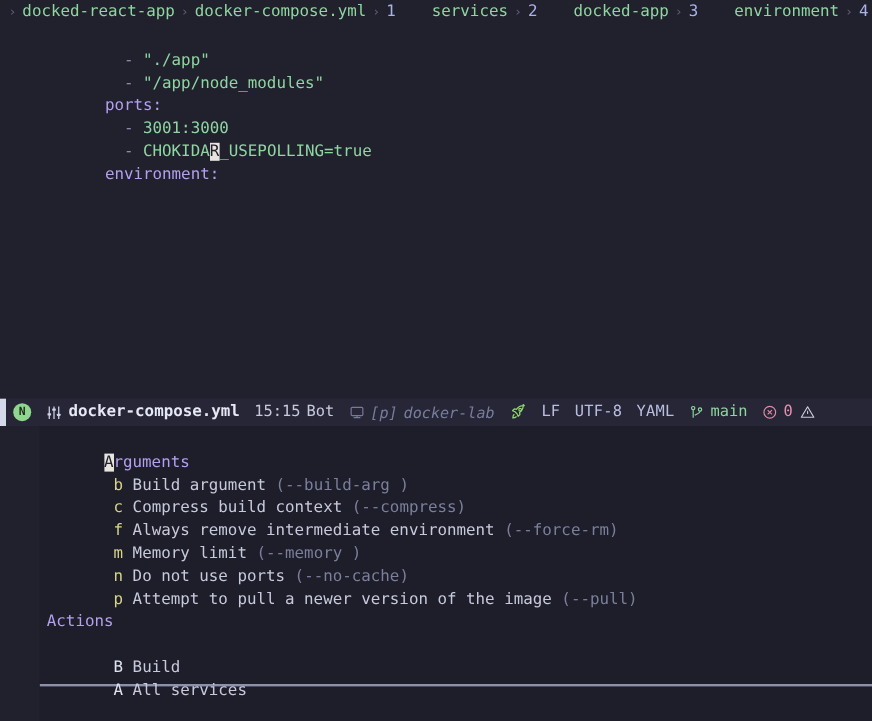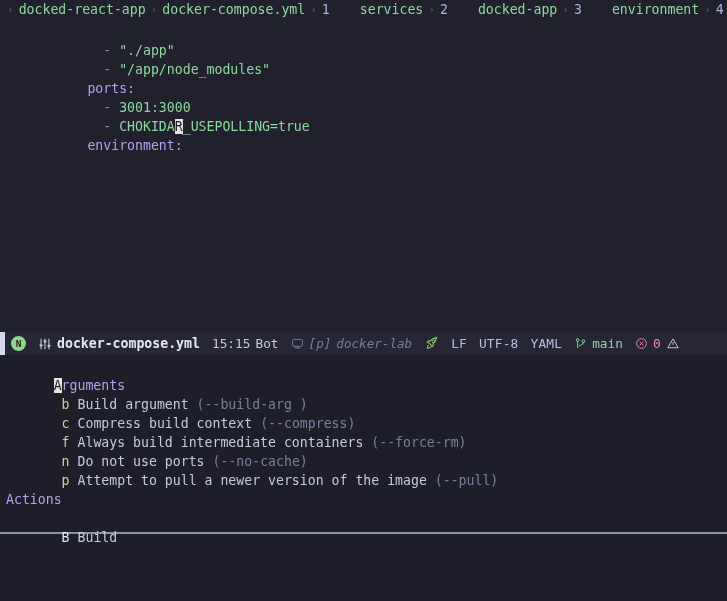--- a/index.html
+++ b/index.html
@@ -133,20 +133,21 @@
   .sb-branch { color: #8fd6a0; font-size: 12.8px; }
   .sb-zero { color: #e88fae; font-size: 12.8px; }
   .icon { display: inline-block; line-height: 0; vertical-align: middle; }
 
   
   .panel {
     flex: 1 1 auto;
     background: #1e1e2a;
     padding-top: 2px;
     overflow: hidden;
+    margin-left: 33px;
   }
   .panel-head {
     height: 19px;
     padding-left: 6px;
     color: #b4a0ef;
     font-size: 13.2px;
     white-space: pre;
   }
   .panel-row {
     height: 19px;
@@ -316,33 +317,39 @@
       <span class="cursor-block" id="argA">A</span><span id="argRest">rguments</span>
     </div>
 
     <div class="panel-row">
       <span> </span><span class="k-yellow">b</span><span> </span><span>Build argument</span><span> </span><span class="flag">(--build-arg )</span>
     </div>
     <div class="panel-row">
       <span> </span><span class="k-yellow">c</span><span> </span><span>Compress build context</span><span> </span><span class="flag">(--compress)</span>
     </div>
     <div class="panel-row">
-      <span> </span><span class="k-yellow">f</span><span> </span><span>Always build intermediate containers</span><span> </span><span class="flag">(--force-rm)</span>
+      <span> </span><span class="k-yellow">f</span><span> </span><span>Always remove intermediate environment</span><span> </span><span class="flag">(--force-rm)</span>
+    </div>
+    <div class="panel-row">
+      <span> </span><span class="k-yellow">m</span><span> </span><span>Memory limit</span><span> </span><span class="flag">(--memory )</span>
     </div>
     <div class="panel-row">
       <span> </span><span class="k-yellow">n</span><span> </span><span>Do not use ports</span><span> </span><span class="flag">(--no-cache)</span>
     </div>
     <div class="panel-row">
       <span> </span><span class="k-yellow">p</span><span> </span><span>Attempt to pull a newer version of the image</span><span> </span><span class="flag">(--pull)</span>
     </div>
 
     <div class="panel-gap"></div>
 
     <div class="panel-head">Actions</div>
 
     <div class="panel-row">
       <span> </span><span class="k-white">B</span><span> </span><span>Build</span>
+    </div>
+    <div class="panel-row">
+      <span> </span><span class="k-white">A</span><span> </span><span>All services</span>
     </div>
 
     <div class="panel-sep"></div>
   </div>
 
 </div>
 
 </body></html>

